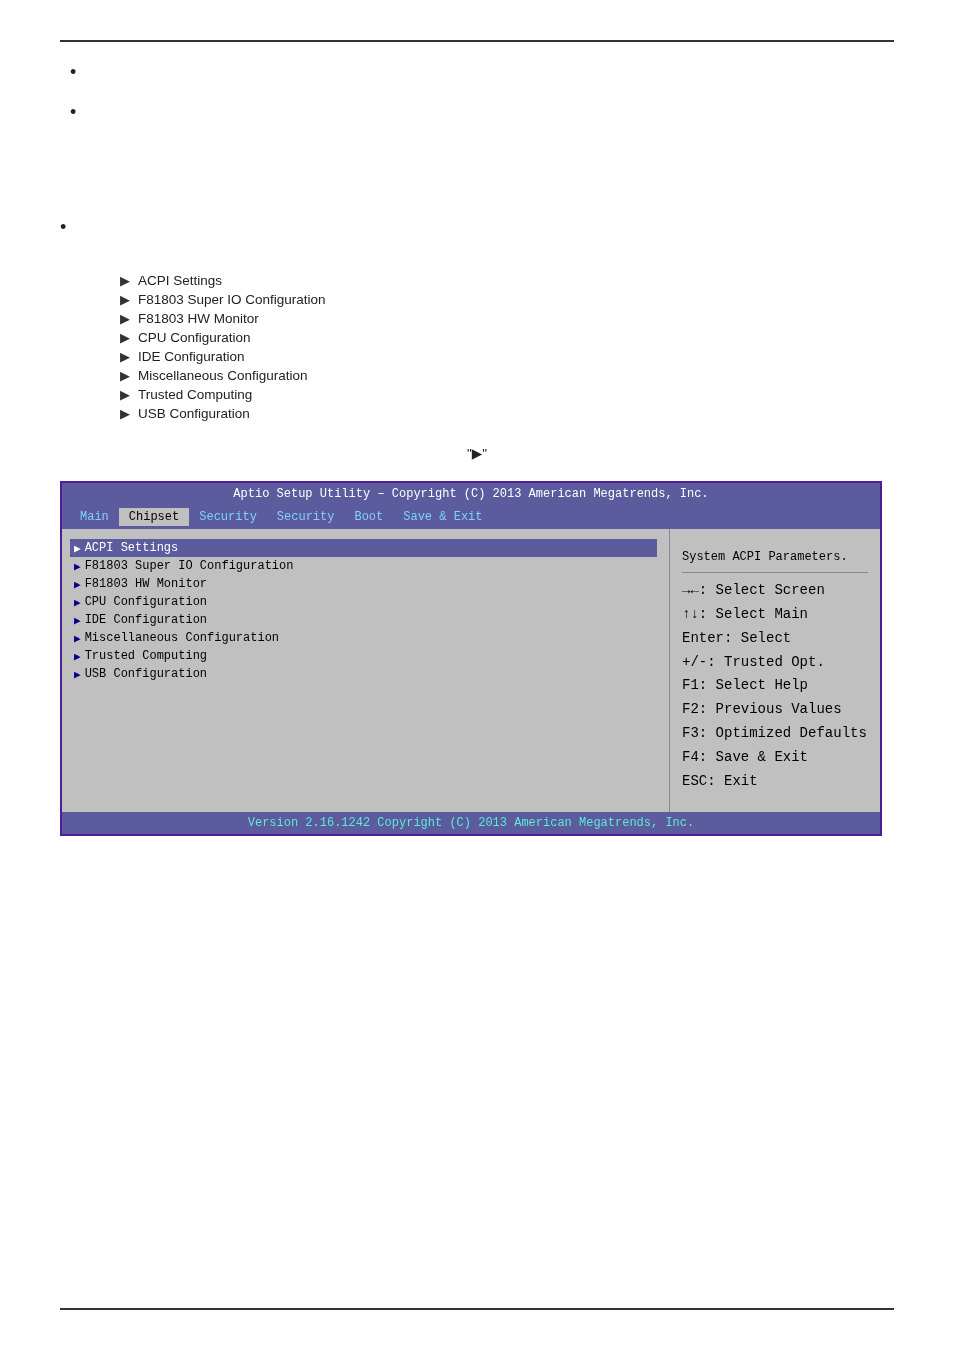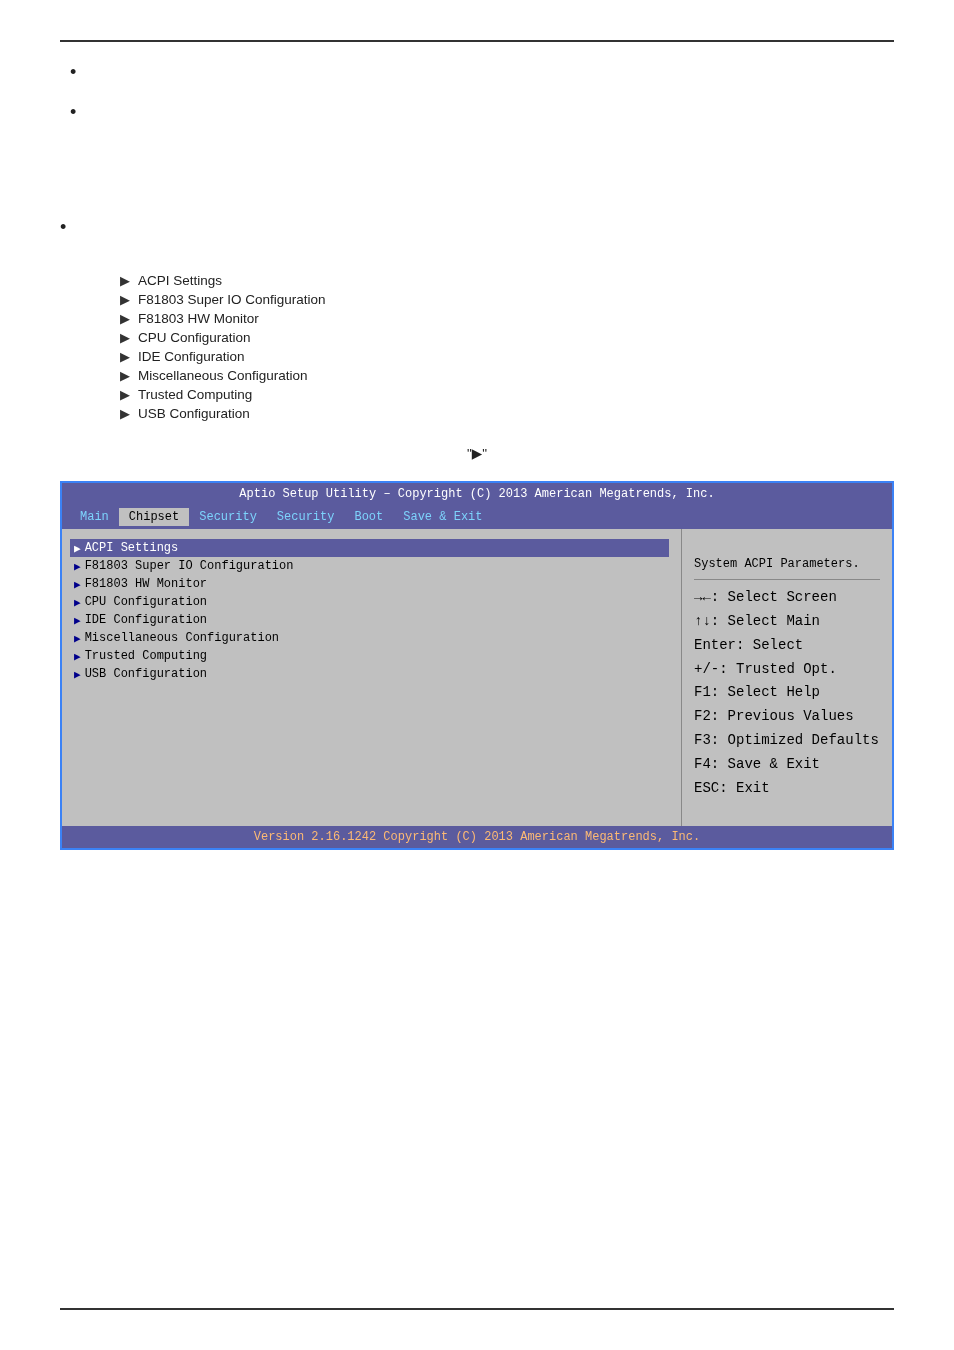--- a/index.html
+++ b/index.html
@@ -74,22 +74,22 @@
 
     .symbol-line {
       text-align: center;
       font-size: 13.5px;
       margin: 14px 0 10px 0;
       color: #222;
     }
 
     
     .bios-container {
-      margin: 10px 0 20px 0;
-      border: 2px solid #3b82f6;
+      margin: 10px 12px 20px 0;
+      border: 2px solid #4c1d95;
       background: #c0c0c0;
       font-family: 'Courier New', Courier, monospace;
       font-size: 12px;
     }
 
     .bios-title-bar {
       background: #5b5b9e;
       color: #ffffff;
       text-align: center;
       padding: 4px 8px;
@@ -122,21 +122,21 @@
     }
 
     .bios-left {
       flex: 1;
       padding: 10px 12px;
       border-right: 1px solid #888;
     }
 
     .bios-right {
       width: 210px;
-      padding: 26px 12px;
+      padding: 19px 12px;
       display: flex;
       flex-direction: column;
       justify-content: space-between;
     }
 
     .bios-menu-entry {
       display: flex;
       align-items: center;
       gap: 4px;
       padding: 2px 0;
@@ -177,21 +177,21 @@
     }
 
     .bios-separator {
       border: none;
       border-top: 1px solid #888;
       margin: 6px 0;
     }
 
     .bios-footer {
       background: #5b5b9e;
-      color: #fdba74;
+      color: #5eead4;
       text-align: center;
       padding: 4px 8px;
       font-size: 12px;
     }
 
     .bottom-rule {
       border: none;
       border-top: 2px solid #333;
       margin-top: 30px;
     }

